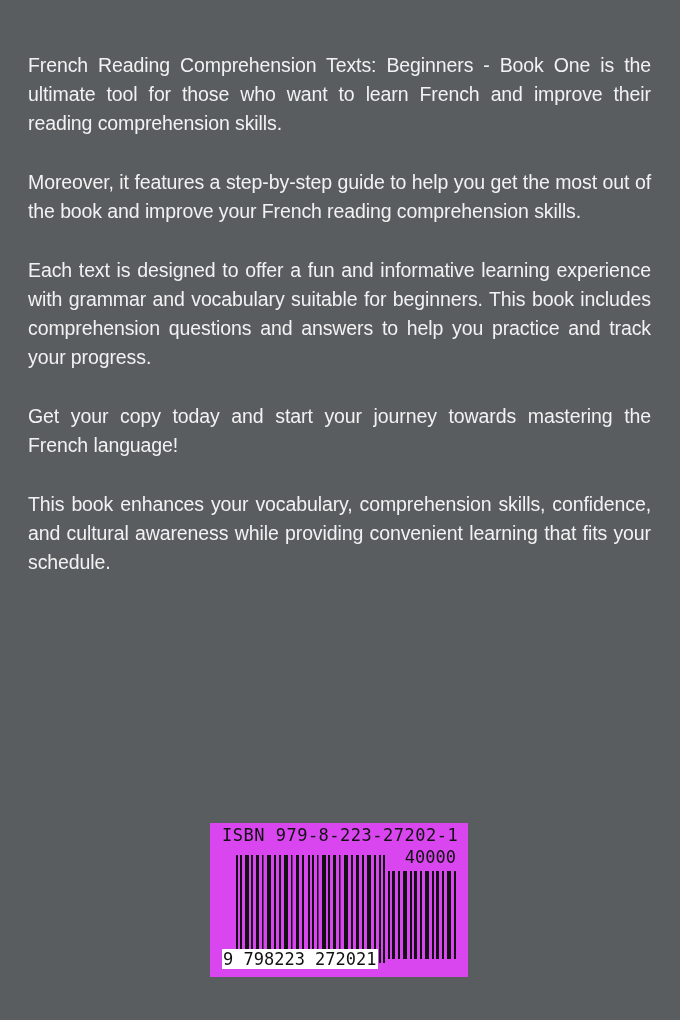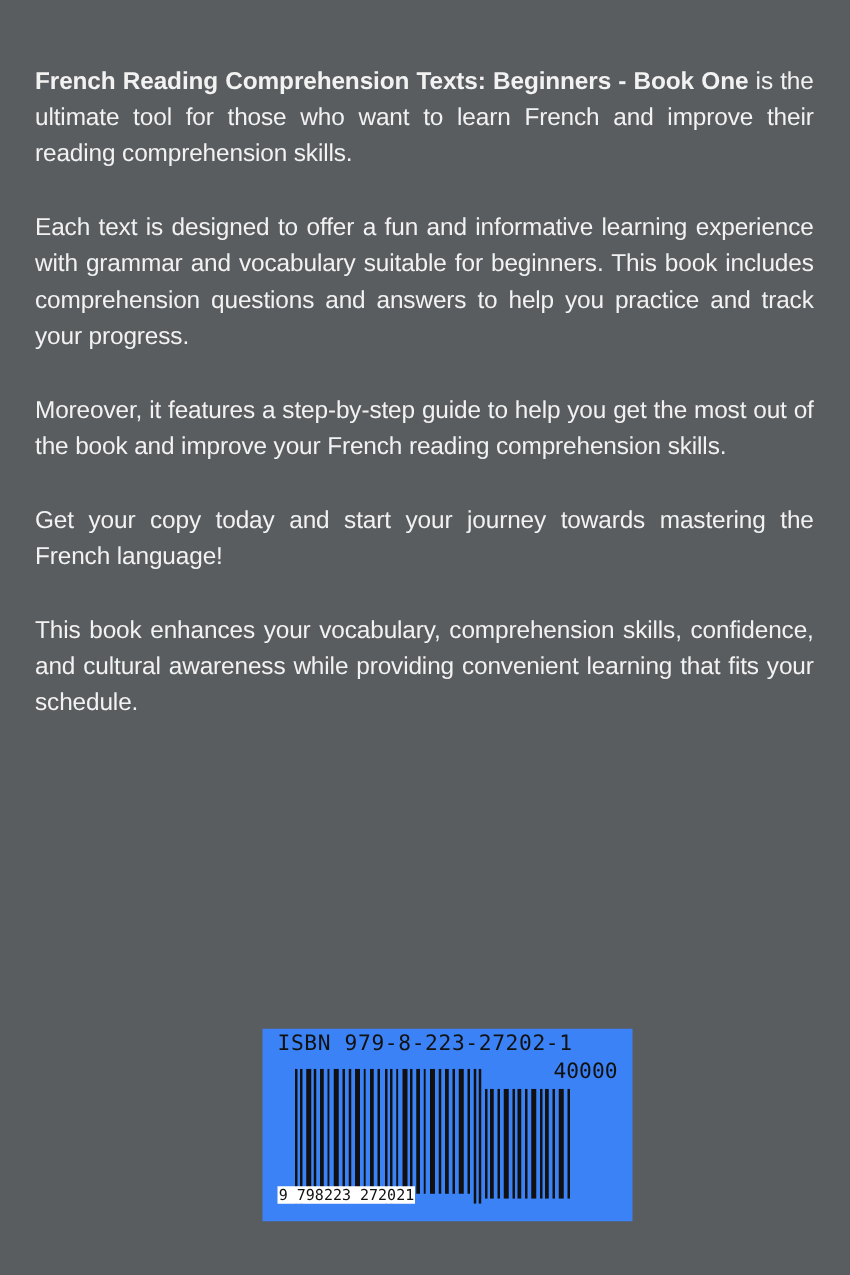--- a/index.html
+++ b/index.html
@@ -16,26 +16,26 @@
     left: 28px; top: 51px;
     width: 623px;
   }
   .para {
     margin: 0 0 30px 0;
     font-size: 19.5px;
     line-height: 29px;
     text-align: justify;
     letter-spacing: -0.1px;
   }
-  .para .bold { font-weight: bold; }
+  .para .bold { font-weight: normal; }
   .barcode-box {
     position: absolute;
     left: 210px; top: 823px;
-    width: 296px; height: 154px;
-    background: #3b82f6;
+    width: 258px; height: 154px;
+    background: #d946ef;
     color: #111;
   }
   .isbn-text {
     position: absolute;
     left: 12px; top: 2px;
     font-family: "DejaVu Sans Mono", monospace;
     font-size: 17px;
     letter-spacing: 0.5px;
   }
   .price-text {
@@ -51,32 +51,32 @@
   }
   .bars-addon {
     position: absolute;
     left: 178px; top: 48px;
     width: 70px; height: 88px;
   }
   .digits-text {
     position: absolute;
     left: 12px; top: 126px;
     font-family: "DejaVu Sans Mono", monospace;
-    font-size: 12px;
+    font-size: 17px;
     background: transparent;
   }
   .digits-text span { background: #fff; padding: 0 1px; }
 </style>
 </head>
 <body>
 
 <div class="content">
   <p class="para"><span class="bold">French Reading Comprehension Texts: Beginners - Book One</span><span> is the ultimate tool for those who want to learn French and improve their reading comprehension skills.</span></p>
+  <p class="para">Moreover, it features a step-by-step guide to help you get the most out of the book and improve your French reading comprehension skills.</p>
   <p class="para">Each text is designed to offer a fun and informative learning experience with grammar and vocabulary suitable for beginners. This book includes comprehension questions and answers to help you practice and track your progress.</p>
-  <p class="para">Moreover, it features a step-by-step guide to help you get the most out of the book and improve your French reading comprehension skills.</p>
   <p class="para">Get your copy today and start your journey towards mastering the French language!</p>
   <p class="para">This book enhances your vocabulary, comprehension skills, confidence, and cultural awareness while providing convenient learning that fits your schedule.</p>
 </div>
 
 <div class="barcode-box">
   <div class="isbn-text">ISBN 979-8-223-27202-1</div>
   <div class="price-text">40000</div>
   <svg class="bars-main" viewBox="0 0 150 108" preserveAspectRatio="none">
     <g fill="#111">
       <rect x="0" y="0" width="2" height="108"></rect>

